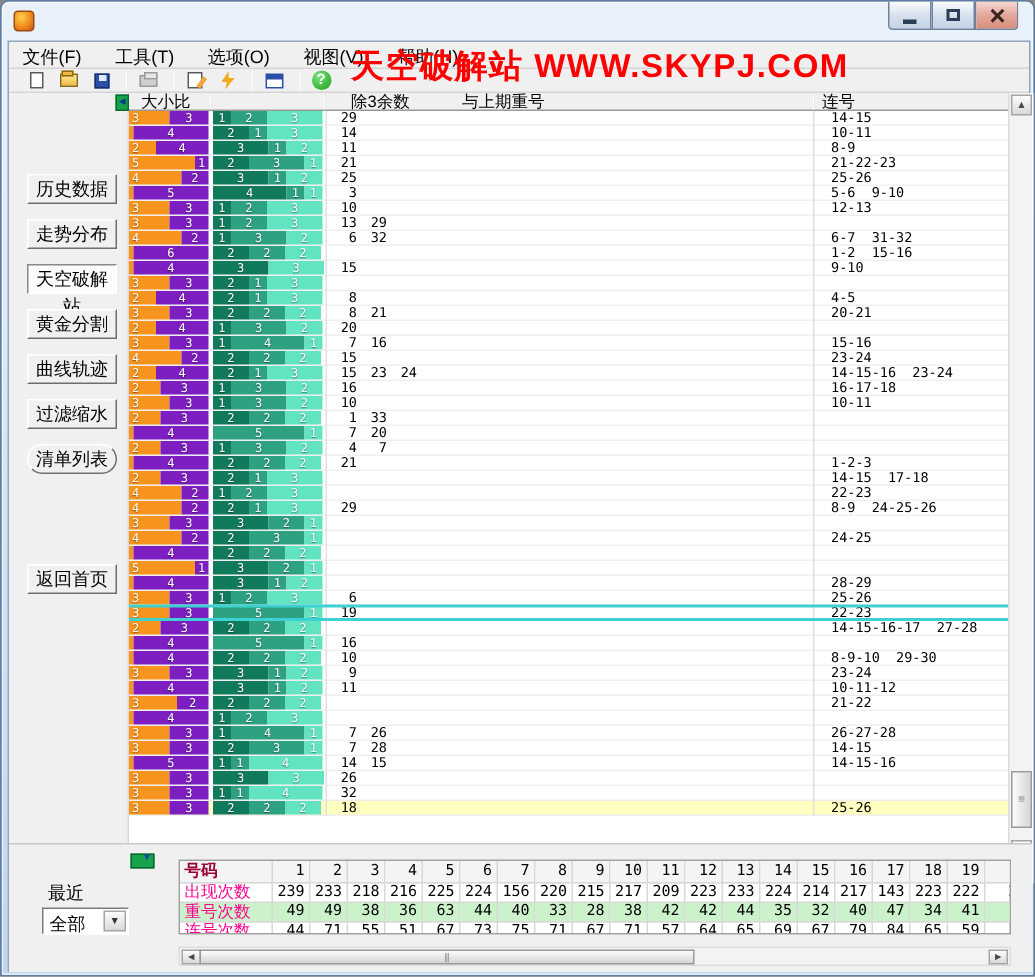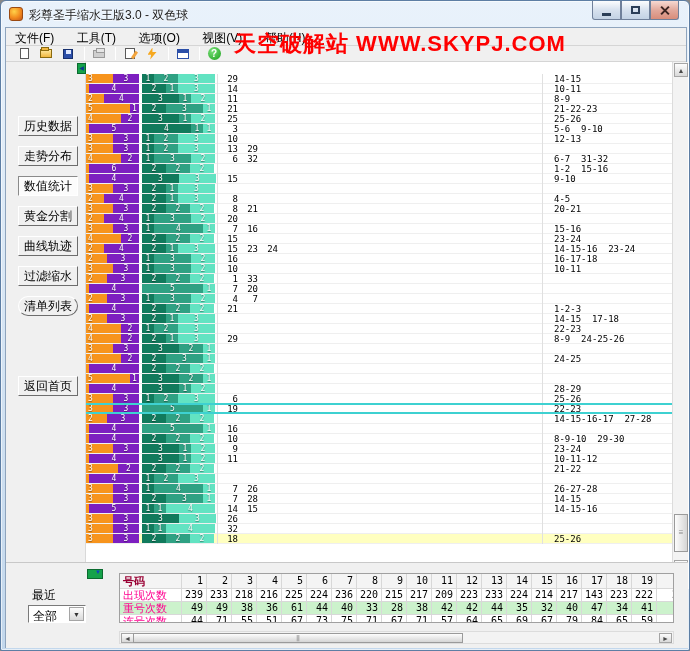--- a/index.html
+++ b/index.html
@@ -114,21 +114,20 @@
   .tthumb{position:absolute;left:13px;top:1px;width:330px;height:10px;background:linear-gradient(#fdfdfd,#d5d5d5);
     border:1px solid #9a9a9a;cursor:pointer;}
   .tthumb:before{content:"⦀";display:block;text-align:center;color:#8a8a8a;font-size:8px;line-height:9px;}
 </style>
 </head>
 <body>
 
 <div class="win">
   <div class="titlebar">
     <div class="appicon"></div>
-    <div class="apptitle">彩尊圣手缩水王版3.0  -  双色球</div>
     <div class="capbtns">
       <div class="capbtn">
           <div class="glyph-min"></div>
         </div>
       <div class="capbtn">
           <div class="glyph-max"></div>
         </div>
       <div class="capbtn close">
           <div class="glyph-x"></div>
         </div>
@@ -174,30 +173,41 @@
       <div class="tbtn">
           <div class="i-help">?</div>
         </div>
     </div>
 
     <div class="sidebar">
       <button class="collapse">◀</button>
       <div id="sbtns">
           <div class="sbtn" style="top: 54px;">历史数据</div>
           <div class="sbtn" style="top: 84px;">走势分布</div>
-          <div class="sbtn active" style="top: 114px;">数值统计</div>
+          <div class="sbtn active" style="top: 114px;">天空破解站</div>
           <div class="sbtn" style="top: 144px;">黄金分割</div>
           <div class="sbtn" style="top: 174px;">曲线轨迹</div>
           <div class="sbtn" style="top: 204px;">过滤缩水</div>
           <div class="sbtn" style="top: 234px; border-radius: 10px;">清单列表</div>
         </div>
       <div class="sbtn" style="top:314px;">返回首页</div>
     </div>
 
     <div class="chartwrap">
+      <div class="chead">
+        <div class="chcell" style="left:8px;">大小比</div>
+        <div class="chcell" style="left:148px;">除3余数</div>
+
+        <div class="chcell" style="left:138px;width:0;"></div>
+        <div class="chcell" style="left:222px;">与上期重号</div>
+        <div class="chcell" style="left:462px;">连号</div>
+        <div class="chdiv" style="left:54px;"></div>
+        <div class="chdiv" style="left:130px;"></div>
+        <div class="chdiv" style="left:456px;"></div>
+      </div>
       <div class="rows" id="rows">
         <div class="vline" style="left:131px;"></div>
         <div class="vline" style="left:456px;"></div>
       <div class="crow">
             <div class="bar" style="left: 0px;">
               <div class="seg first" style="width: 27px; background: rgb(247, 148, 29);">3</div>
               <div class="seg" style="width: 26px; background: rgb(125, 31, 192);">3</div>
             </div>
             <div class="bar" style="left: 56px;">
               <div class="seg" style="width: 12px; background: rgb(17, 122, 92);">1</div>
@@ -832,42 +842,42 @@
             <div class="scell"></div>
           </div>
           <div class="srow ">
             <div class="scell lab">出现次数</div>
             <div class="scell">239</div>
             <div class="scell">233</div>
             <div class="scell">218</div>
             <div class="scell">216</div>
             <div class="scell">225</div>
             <div class="scell">224</div>
-            <div class="scell">236</div>
+            <div class="scell">156</div>
             <div class="scell">220</div>
             <div class="scell">215</div>
             <div class="scell">217</div>
             <div class="scell">209</div>
             <div class="scell">223</div>
             <div class="scell">233</div>
             <div class="scell">224</div>
             <div class="scell">214</div>
             <div class="scell">217</div>
             <div class="scell">143</div>
             <div class="scell">223</div>
             <div class="scell">222</div>
             <div class="scell">2</div>
           </div>
           <div class="srow green">
             <div class="scell lab">重号次数</div>
             <div class="scell">49</div>
             <div class="scell">49</div>
             <div class="scell">38</div>
             <div class="scell">36</div>
-            <div class="scell">61</div>
+            <div class="scell">63</div>
             <div class="scell">44</div>
             <div class="scell">40</div>
             <div class="scell">33</div>
             <div class="scell">28</div>
             <div class="scell">38</div>
             <div class="scell">42</div>
             <div class="scell">42</div>
             <div class="scell">44</div>
             <div class="scell">35</div>
             <div class="scell">32</div>

